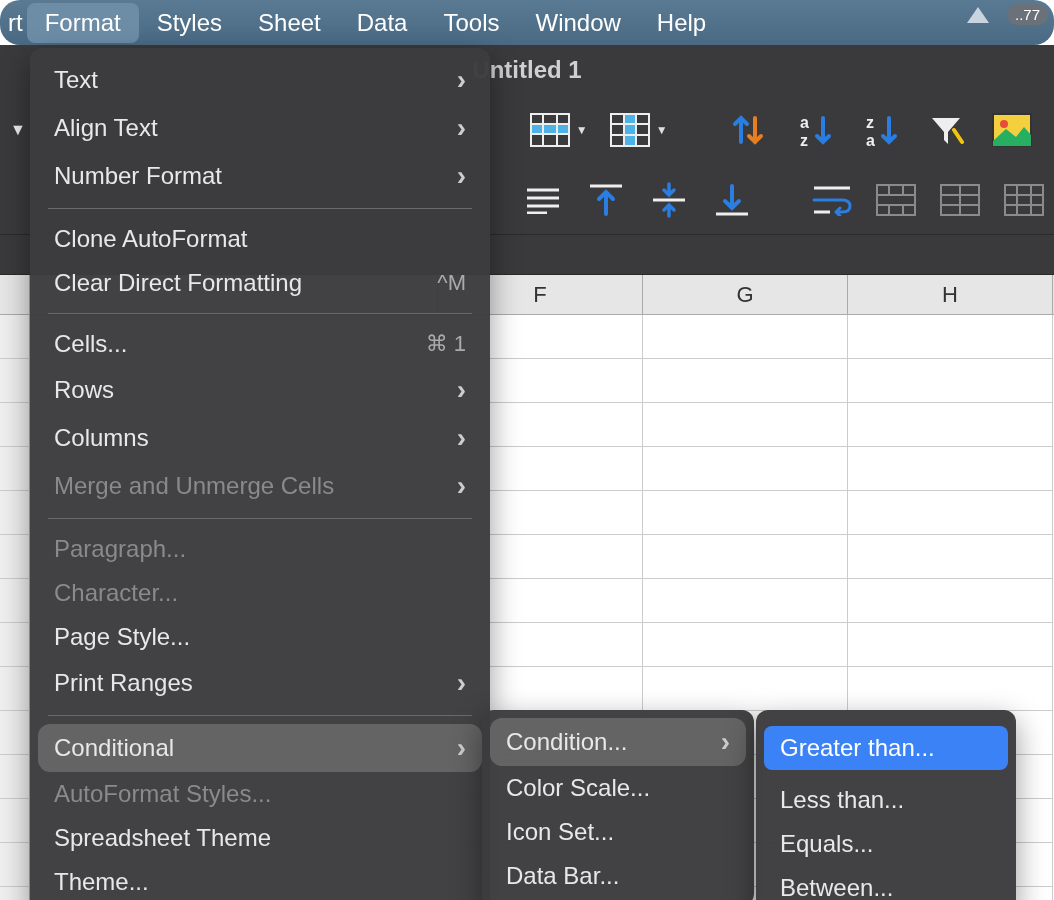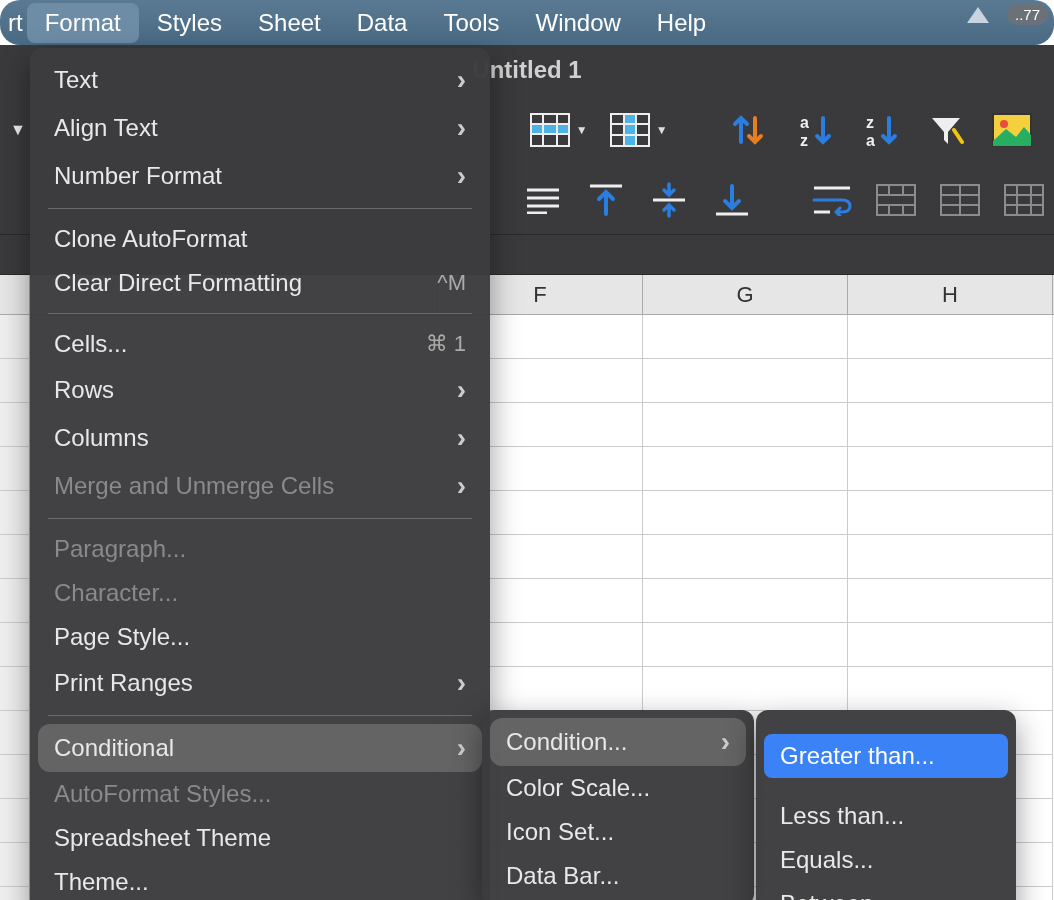--- a/index.html
+++ b/index.html
@@ -152,21 +152,21 @@
   .menu-item.highlight {
     background: rgba(255,255,255,0.18);
     border-radius: 12px;
     margin: 0 8px;
     padding: 8px 16px;
   }
   .menu-item.highlight-blue {
     background: #3b82f6;
     color: #fff;
     border-radius: 8px;
-    margin: 16px 8px;
+    margin: 8px 8px;
     padding: 8px 16px;
   }
   .menu-item.disabled {
     color: #8a8a8d;
   }
   .menu-sep {
     height: 1px;
     background: #6a6a6d;
     margin: 8px 18px;
   }

